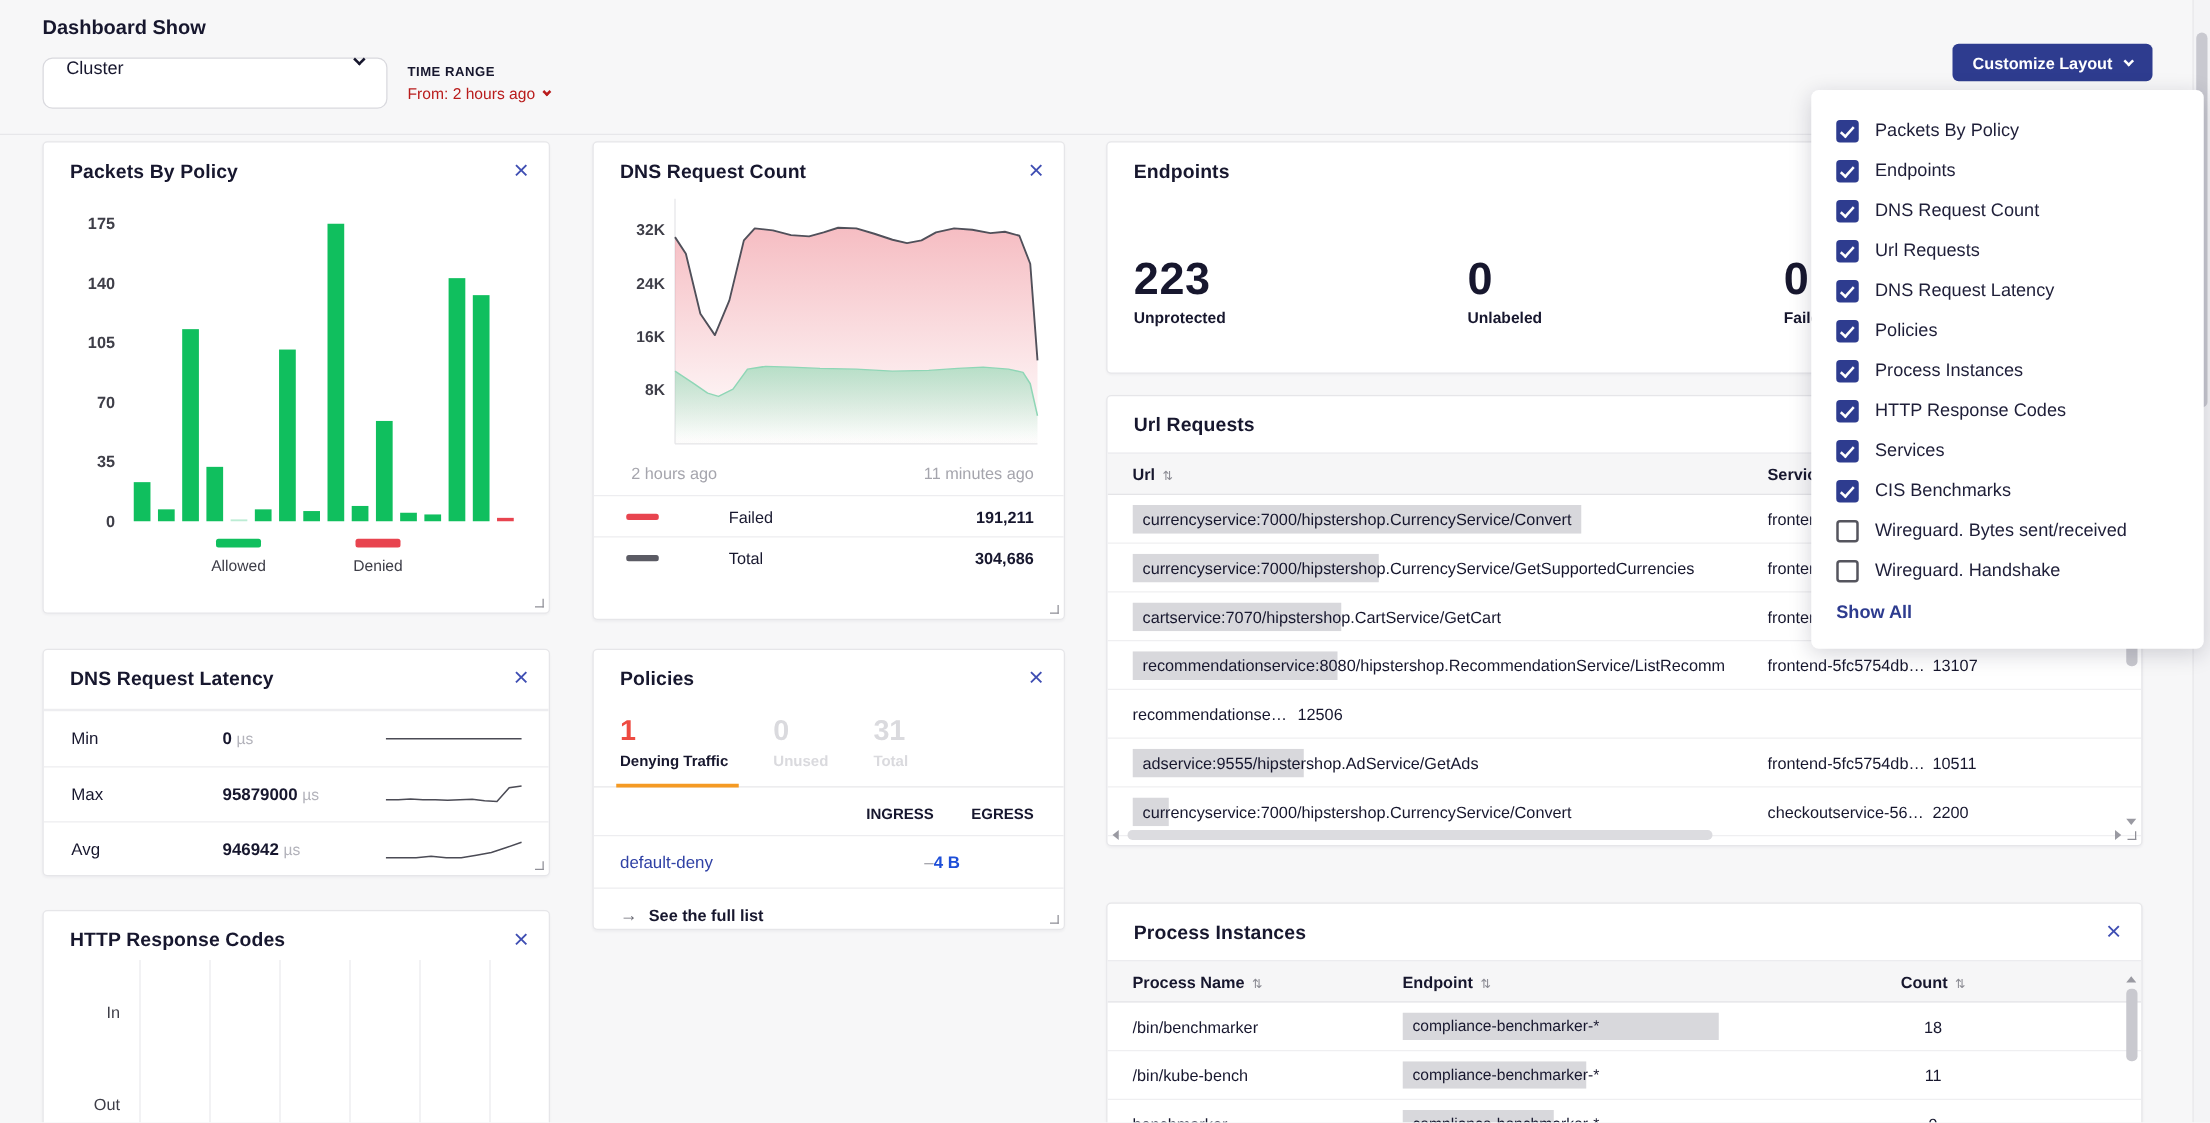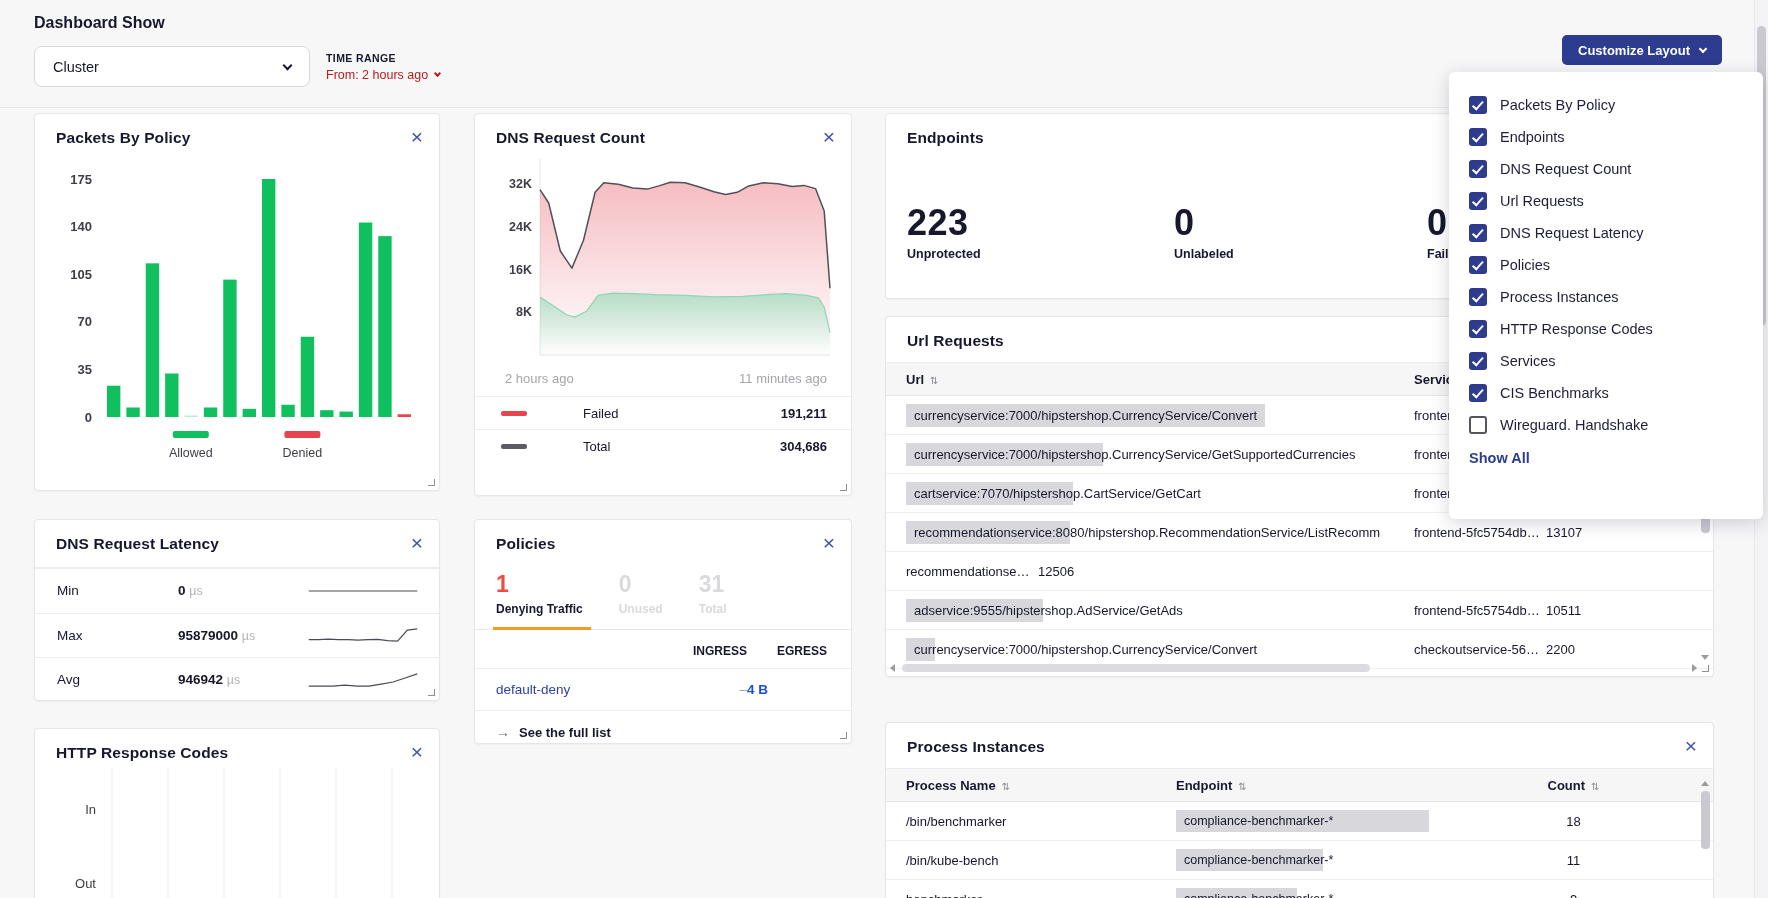--- a/index.html
+++ b/index.html
@@ -3,21 +3,21 @@
 <meta charset="utf-8">
 <style>
   * { margin:0; padding:0; box-sizing:border-box; }
   html,body { background:#f7f7f8; }
   body { font-family:"Liberation Sans", sans-serif; color:#17172e; }
   .page { position:relative; width:1768px; height:898px; overflow:hidden; background:#f7f7f8; }
 
   
   .page-title { position:absolute; left:34px; top:14px; font-size:16px; font-weight:700; }
   .select { position:absolute; left:34px; top:46px; width:276px; height:41px; background:#fff;
-            border:1px solid #d9d9de; border-radius:8px; display:flex; align-items:center;
+            border:1px solid #d9d9de; border-radius:8px; display:flex; align-items:flex-start;
             padding:0 18px; font-size:14.5px; cursor:pointer; }
   .select .chev { margin-left:auto; margin-top:-3px; }
   .chev { display:inline-block; width:7px; height:7px; border-right:2px solid currentColor;
           border-bottom:2px solid currentColor; transform:rotate(45deg); }
   .time-range { position:absolute; left:326px; top:52px; }
   .tr-label { font-size:10.5px; font-weight:700; letter-spacing:.4px; }
   .tr-from { font-size:12.5px; color:#b91c1c; margin-top:4px; display:flex; align-items:center; gap:7px; cursor:pointer; }
   .tr-from .chev { width:5px; height:5px; margin-top:-3px; }
   .customize-btn { position:absolute; left:1562px; top:35px; width:160px; height:30px; background:#2e3c8f;
             border:none; border-radius:5px; color:#fff; font-size:13px; font-weight:600;
@@ -66,21 +66,21 @@
               padding:0 20px; font-size:13px; font-weight:700; margin-top:6px; }
   .tbl-row { display:flex; align-items:center; height:39px; border-bottom:1px solid #efeff1;
              padding:0 20px; font-size:13px; }
   .sort { font-family:"DejaVu Sans", sans-serif; color:#8b8b93; font-size:10px; font-weight:400; margin-left:6px; }
   .c-url { width:508px; overflow:hidden; white-space:nowrap; }
   .c-service { width:132px; overflow:hidden; white-space:nowrap; font-weight:400; }
   .c-count { flex:1; overflow:hidden; white-space:nowrap; }
   .chip { position:relative; display:inline-block; padding:4px 8px; white-space:nowrap; }
   .chip .hl { position:absolute; left:0; top:0; bottom:0; background:#d8d8dc; }
   .chip .ct { position:relative; }
-  .p-name { width:270px; overflow:hidden; white-space:nowrap; }
+  .p-name { width:216px; overflow:hidden; white-space:nowrap; }
   .p-endpoint { width:278px; overflow:hidden; white-space:nowrap; }
   .p-chip { width:253px; font-size:12.5px; }
   .p-count { flex:1;text-align:center; }
 
   
   .vscroll { position:absolute; width:9px; }
   .vthumb { position:absolute; left:0; width:9px; background:#c9c9cf; border-radius:4px; }
   .tri-up { width:0;height:0;border-left:4px solid transparent;border-right:4px solid transparent;border-bottom:5px solid #9a9aa2; position:absolute; left:0; }
   .tri-down { width:0;height:0;border-left:4px solid transparent;border-right:4px solid transparent;border-top:5px solid #9a9aa2; position:absolute; left:0; }
   .hscroll { position:absolute; left:4px; right:16px; bottom:3px; height:10px; }
@@ -463,20 +463,24 @@
     <label class="menu-item">
         <span class="checkbox"></span>
         <span class="menu-label">Services</span>
       </label>
     <label class="menu-item">
         <span class="checkbox"></span>
         <span class="menu-label">CIS Benchmarks</span>
       </label>
     <label class="menu-item">
         <span class="checkbox unchecked"></span>
+        <span class="menu-label">Wireguard. Bytes sent/received</span>
+      </label>
+    <label class="menu-item">
+        <span class="checkbox unchecked"></span>
         <span class="menu-label">Wireguard. Handshake</span>
       </label>
     <span class="show-all">Show All</span>
   </div>
 
   <div class="page-scrollbar">
     <div class="thumb"></div>
   </div>
 
 </div>

